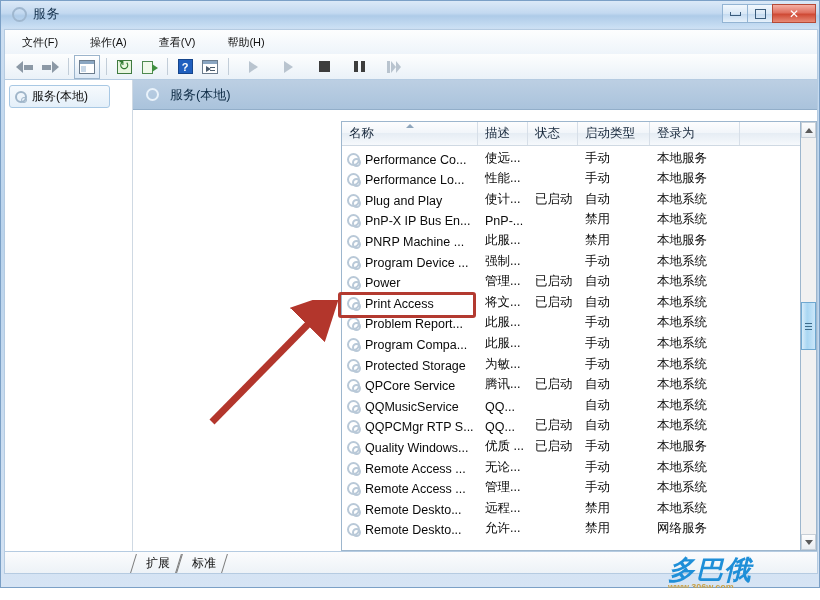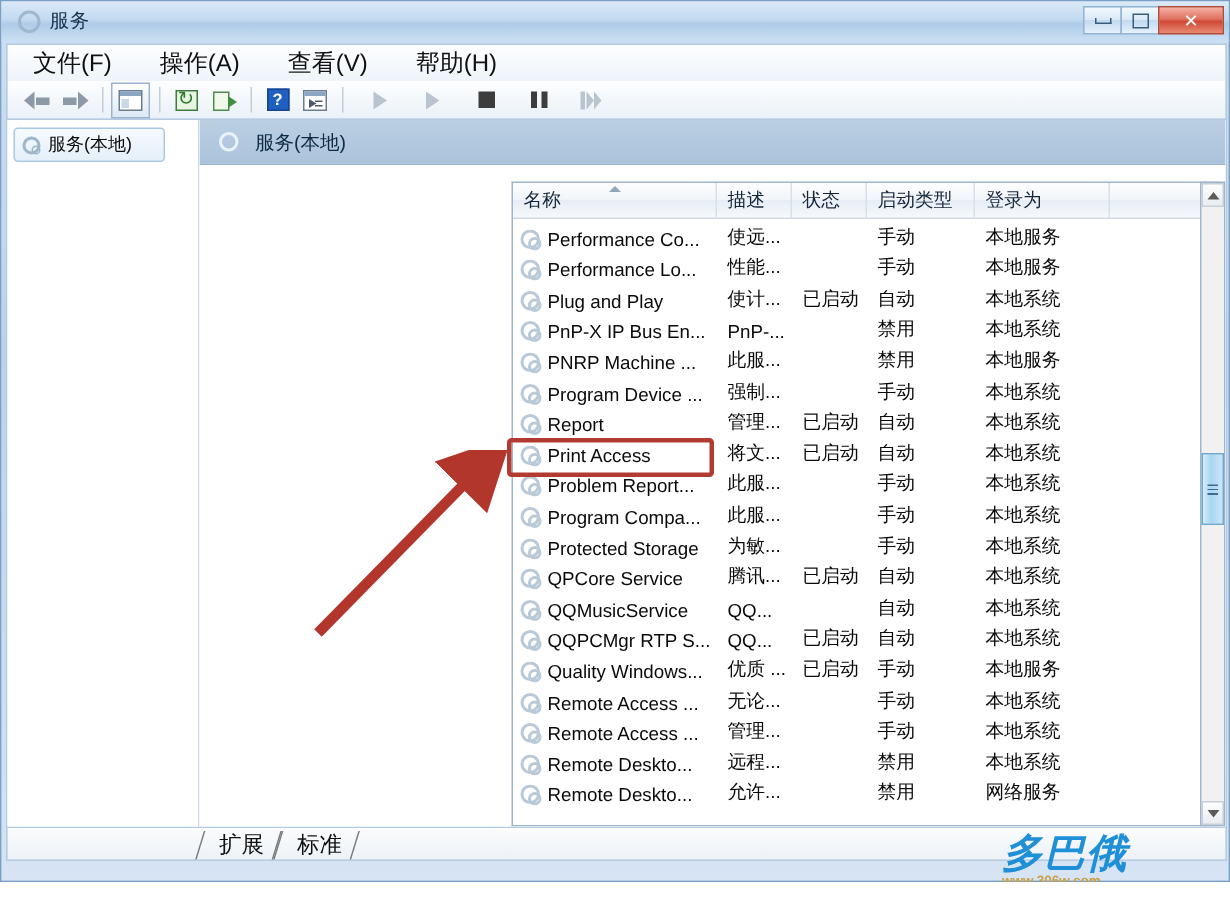--- a/index.html
+++ b/index.html
@@ -77,21 +77,21 @@
     position: absolute; left: 3px; top: 28px;
     width: 814px; height: 25px;
     background: linear-gradient(to bottom, #fdfefe 0%, #eef4fa 100%);
     border: 1px solid #b5cbe1;
     border-bottom: none;
     box-sizing: border-box;
     display: flex; align-items: center;
     padding-left: 14px;
   }
   .menuitem {
-    font-size: 16px; color: #111111;
+    font-size: 11px; color: #111111;
     margin-right: 26px;
     cursor: default;
     padding: 2px 3px;
   }
 
   
   .toolbar {
     position: absolute; left: 3px; top: 53px;
     width: 814px; height: 26px;
     background: linear-gradient(to bottom, #fdfefe 0%, #eaf1f8 100%);
@@ -343,21 +343,21 @@
     border-top: none;
     box-sizing: border-box;
     display: flex;
     align-items: flex-end;
     padding-left: 128px;
   }
   .tab {
     position: relative;
     height: 19px;
     padding: 0 9px 0 13px;
-    font-size: 15px;
+    font-size: 12px;
     color: #101010;
     display: flex; align-items: center;
     background: transparent;
   }
   .tab::before {
     content:"";
     position:absolute; left:0; top:0; bottom:0; width: 12px;
     border-left: 1px solid #7a7a7a;
     transform: skewX(-17deg);
   }
@@ -618,21 +618,21 @@
                 <div class="cell c-status"></div>
                 <div class="cell c-start">手动</div>
                 <div class="cell c-logon">本地系统</div>
               </div>
               <div class="lv-row">
                 <div class="cell c-name name">
                   <span class="row-gear">
                     <span class="r1"></span>
                     <span class="r2"></span>
                   </span>
-                  <span>Report</span>
+                  <span>Power</span>
                 </div>
                 <div class="cell c-desc">管理...</div>
                 <div class="cell c-status">已启动</div>
                 <div class="cell c-start">自动</div>
                 <div class="cell c-logon">本地系统</div>
               </div>
               <div class="lv-row">
                 <div class="cell c-name name">
                   <span class="row-gear">
                     <span class="r1"></span>

